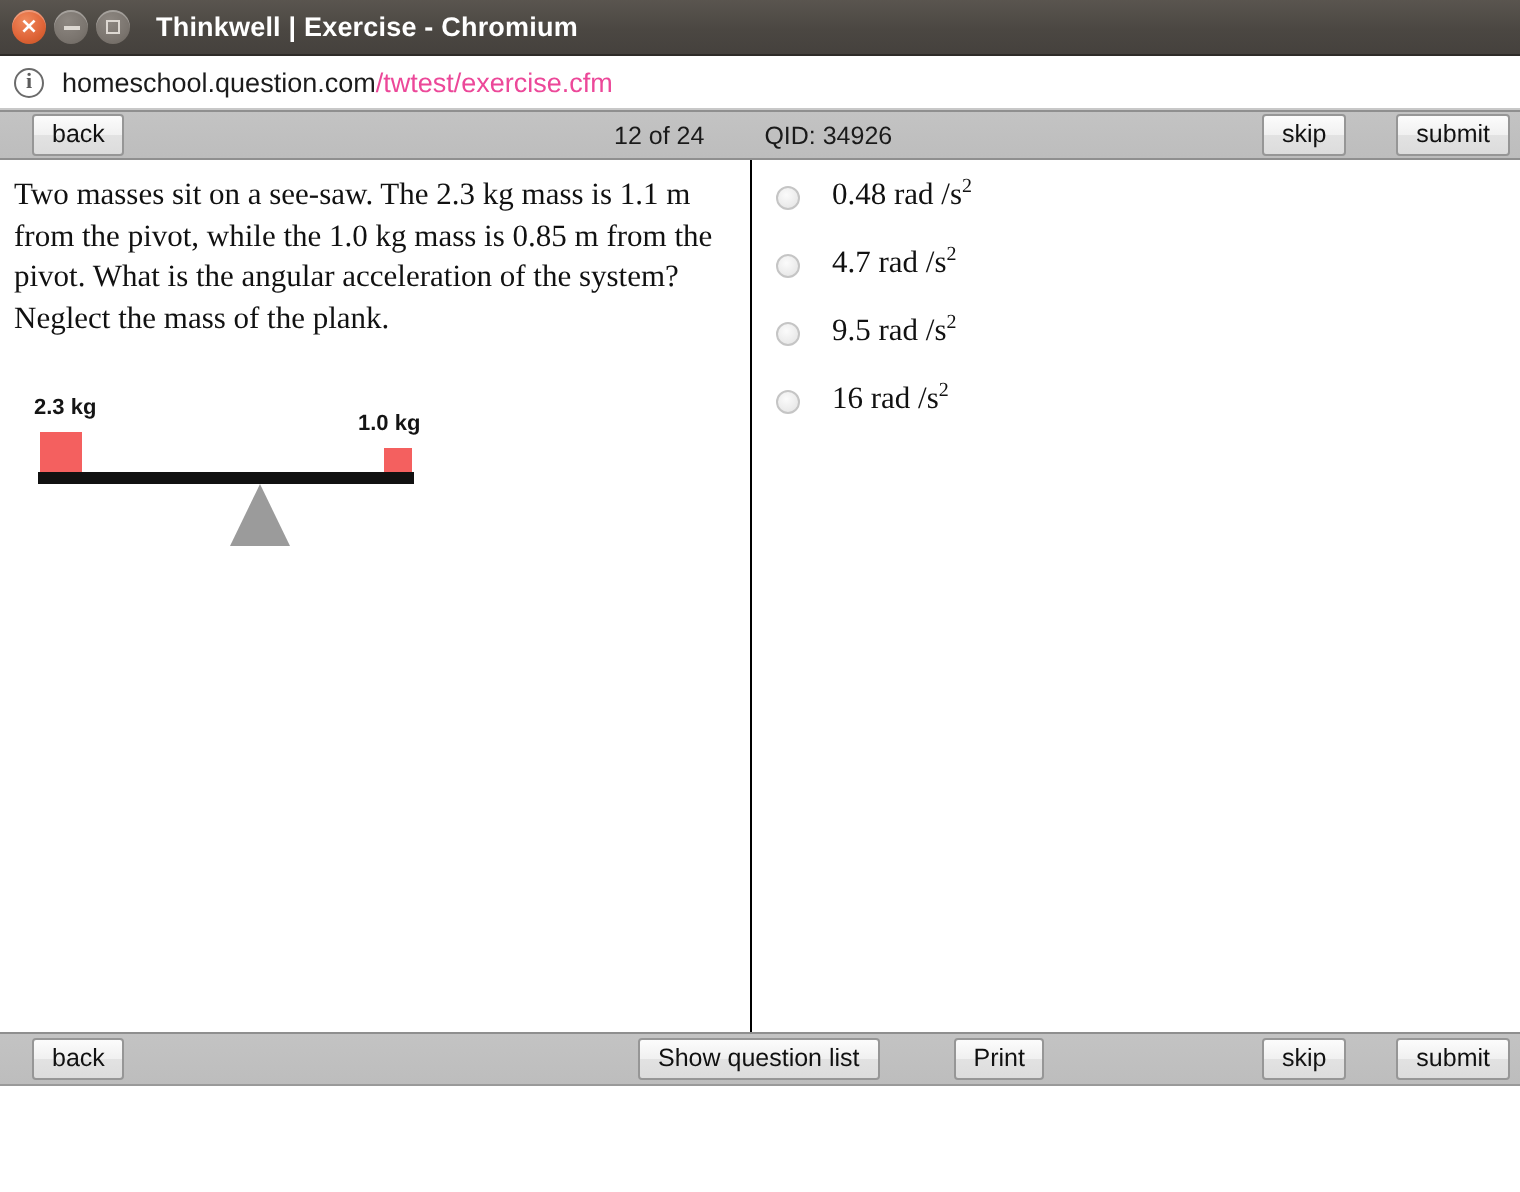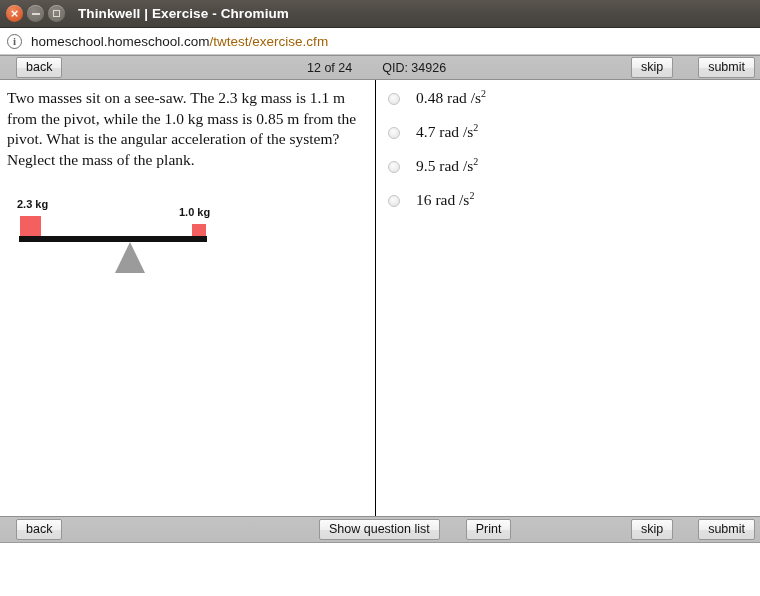--- a/index.html
+++ b/index.html
@@ -98,21 +98,21 @@
     box-sizing: border-box;
     flex: 0 0 auto;
     font-weight: bold;
   }
   .url-text {
     margin-left: 9px;
     font-size: 13.5px;
     white-space: nowrap;
   }
   .url-domain { color: #1b1b1b; }
-  .url-path { color: #a16207; }
+  .url-path { color: #ec4899; }
 
   
   .toolbar {
     height: 25px;
     background: linear-gradient(to bottom, #c3c3c3 0%, #bdbdbd 100%);
     display: flex;
     align-items: center;
     position: relative;
     box-sizing: border-box;
   }
@@ -150,21 +150,21 @@
     position: absolute;
     left: 307px;
     display: flex;
     gap: 30px;
     align-items: flex-end;
   }
   .center-group {
     position: absolute;
     left: 300px;
     display: flex;
-    gap: 7px;
+    gap: 18px;
     align-items: center;
   }
 
   
   .content {
     height: 436px;
     display: flex;
     background: #ffffff;
     box-sizing: border-box;
     position: relative;
@@ -280,21 +280,21 @@
     <div class="win-btn max">
       <span class="glyph"></span>
     </div>
   </div>
   <div class="title-text">Thinkwell | Exercise - Chromium</div>
 </div>
 
 <div class="urlbar">
   <div class="info-icon">i</div>
   <div class="url-text">
-    <span class="url-domain">homeschool.homeschool.com</span><span class="url-path">/twtest/exercise.cfm</span>
+    <span class="url-domain">homeschool.question.com</span><span class="url-path">/twtest/exercise.cfm</span>
   </div>
 </div>
 
 <div class="toolbar top">
   <button class="tb-btn tb-left">back</button>
   <div class="status-group">
     <span class="tb-status">12 of 24</span>
     <span class="tb-status">QID: 34926</span>
   </div>
   <div class="spacer"></div>

